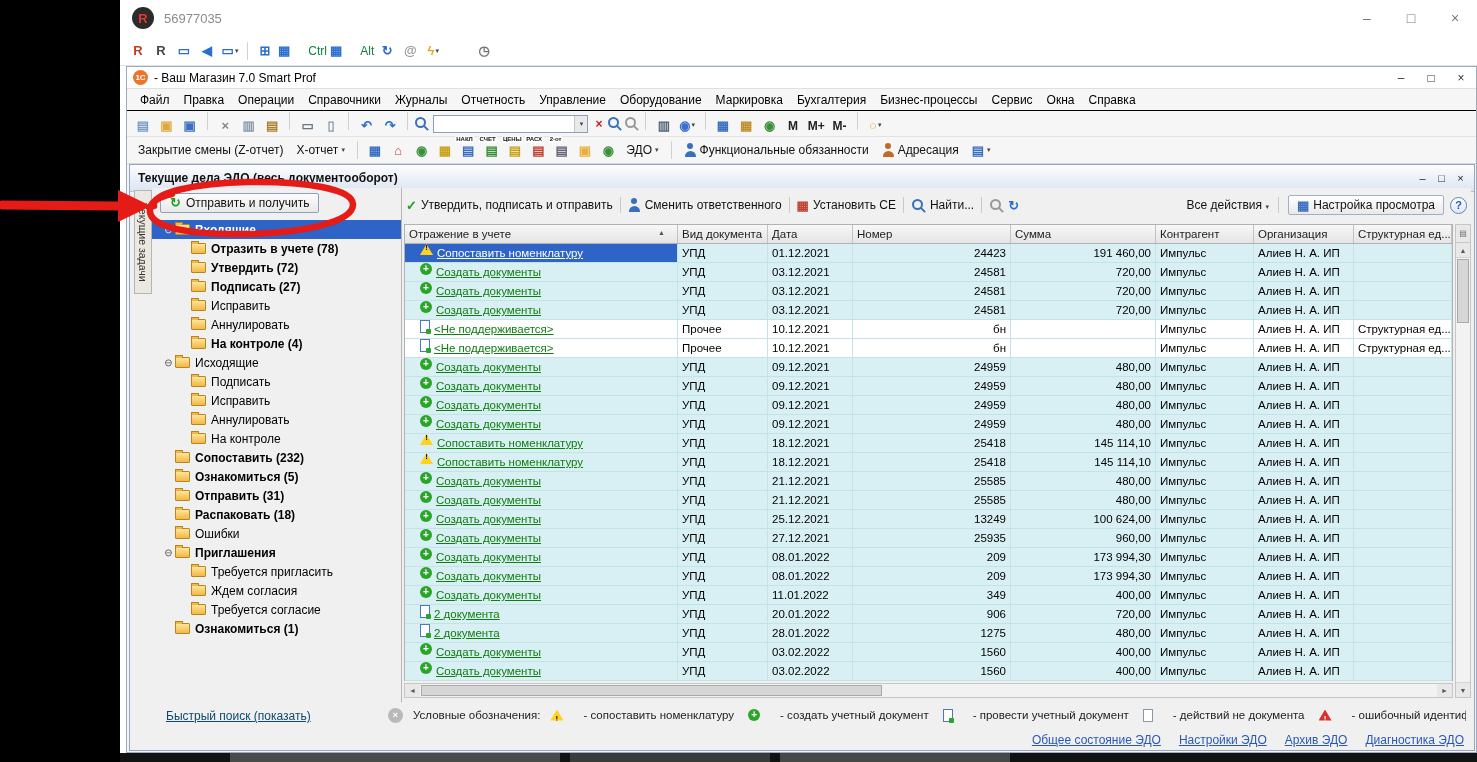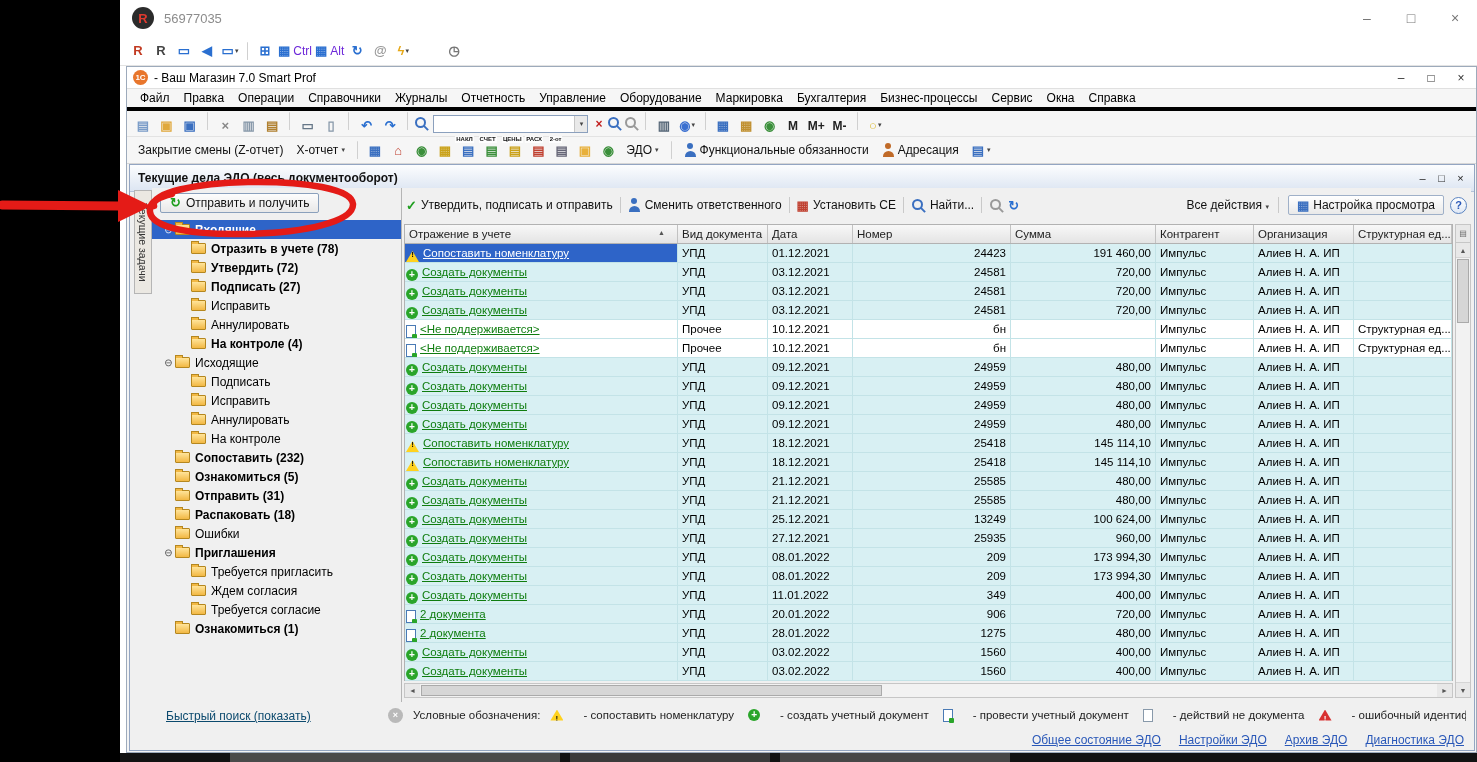--- a/index.html
+++ b/index.html
@@ -11,36 +11,36 @@
   
   .rv-titlebar{position:absolute;left:0;top:0;right:0;height:36px;background:#fff;display:flex;align-items:center}
   .rv-logo{width:22px;height:22px;border-radius:50%;background:#2b2b2b;color:#e03a2f;font-weight:bold;font-size:13px;display:flex;align-items:center;justify-content:center;margin-left:12px;flex:0 0 22px}
   .rv-title{color:#8c8c8c;font-size:13px;margin-left:10px}
   .rv-controls{margin-left:auto;display:flex}
   .wbtn{width:44px;text-align:center;color:#777;font-size:14px;line-height:36px}
   .rv-toolbar{position:absolute;left:0;top:36px;right:0;height:30px;border-bottom:1px solid #e3e3e3;display:flex;align-items:center;padding-left:8px;gap:3px;background:#fff}
 
   .ticon{min-width:20px;height:20px;display:inline-flex;align-items:center;justify-content:center;position:relative;font-size:13px;border-radius:2px}
   .ticon .gl{font-weight:bold;line-height:1}
-  .ticon .tlab{font-size:12px;color:#6d28d9;margin-left:3px;font-weight:normal}
+  .ticon .tlab{font-size:12px;color:#15803d;margin-left:18px;font-weight:normal}
   .ticon .dd{font-size:7px;color:#444;margin-left:1px}
   .ticon .ml{position:absolute;top:-4px;left:-3px;font-size:6px;font-weight:bold;color:#111;background:rgba(255,255,255,.78);padding:0 1px;line-height:7px;letter-spacing:0}
   .ticon .ml:empty,.ticon .dd:empty,.ticon .tlab:empty,.ticon .gl:empty{display:none}
   .ticon.tsep{min-width:1px;width:1px;height:18px;background:#d0d0d0;margin:0 4px}
   .ticon.gap-left{margin-left:28px}
   .ticon.mbtn .tlab{font-weight:bold;color:#222;margin-left:0}
 
   
   .app-window{position:absolute;left:6px;top:66px;right:0;bottom:9px;background:#f4f4f4;border:1px solid #9daabb}
   .app-titlebar{height:22px;background:#fff;display:flex;align-items:center;border-bottom:1px solid #e0e0e0}
   .app-logo{width:15px;height:15px;border-radius:50%;background:#e8762c;color:#fff;font-size:8px;font-weight:bold;display:flex;align-items:center;justify-content:center;margin-left:6px;flex:0 0 15px}
   .app-title{font-size:12px;color:#000;margin-left:6px}
   .app-controls{margin-left:auto;display:flex}
   .awbtn{width:30px;text-align:center;font-size:12px;color:#333;line-height:22px}
-  .menubar{height:22px;display:flex;align-items:center;background:#f6f6f6;border-bottom:4px solid #000000;padding-left:6px}
+  .menubar{height:22px;display:flex;align-items:center;background:#f6f6f6;border-bottom:1px solid #000000;padding-left:6px}
   .menu-item{font-size:12px;padding:2px 7px;color:#000;white-space:nowrap}
   .toolbar1{height:26px;display:flex;align-items:center;background:#f6f6f6;border-bottom:1px solid #e3e3e3;padding-left:6px;gap:2px}
   .toolbar2{height:27px;display:flex;align-items:center;background:#f6f6f6;border-bottom:1px solid #d6d6d6;padding-left:6px;gap:3px}
   .tbtn{font-size:12px;color:#111;padding:2px 5px;display:inline-flex;align-items:center;gap:3px;white-space:nowrap}
   .dd-sm{font-size:7px;color:#444}
   .srch-wrap{display:inline-flex;align-items:center;height:18px;border:1px solid #8ba0bd;background:#fff;margin:0 2px}
   .srch{width:140px;height:16px;border:none;outline:none;font-size:11px;padding:0 3px;font-family:"Liberation Sans",sans-serif}
   .srch-dd{width:13px;height:16px;background:#e9e9e9;border-left:1px solid #c6c6c6;font-size:7px;display:flex;align-items:center;justify-content:center;color:#444}
   .clear-x{color:#c22020;font-weight:bold;font-size:12px;padding:0 3px}
   .mag{width:15px;height:15px;position:relative;display:inline-block;flex:0 0 15px}
@@ -90,21 +90,21 @@
   .help-btn{width:17px;height:17px;border-radius:50%;border:1px solid #5a83c0;color:#2a58b8;font-weight:bold;font-size:11px;display:flex;align-items:center;justify-content:center;background:linear-gradient(#fff,#dfe8f5)}
 
   .grid-cols{display:grid;grid-template-columns:273px 90px 85px 158px 145px 98px 100px 1fr}
   .thead{position:absolute;left:2px;right:18px;top:36px;height:20px;background:linear-gradient(#f8f8f8,#e4e4e4);border:1px solid #b2b2b2}
   .th{font-size:11.5px;color:#222;padding:2px 4px;border-right:1px solid #c2c2c2;white-space:nowrap;overflow:hidden;line-height:15px}
   .sortmark{position:absolute;left:252px;top:5px;font-size:7px;color:#555}
   .rows{position:absolute;left:2px;right:18px;top:56px;border-left:1px solid #b2b2b2;border-right:1px solid #b2b2b2;background:#fff}
   .trow{height:19px;background:#d8f0f3;border-bottom:1px solid #c3e3e7}
   .trow.white{background:#fff}
   .td{font-size:11.5px;padding:0 4px;border-right:1px solid #c3e3e7;white-space:nowrap;overflow:hidden;line-height:18px;color:#000}
-  .c-act{display:flex;align-items:flex-end;gap:4px;padding-left:1px}
+  .c-act{display:flex;align-items:flex-start;gap:4px;padding-left:15px}
   .cell-link{color:#0f7d0f;text-decoration:underline;overflow:hidden;white-space:nowrap}
   .trow.selected .c-act{background:#2e64c8}
   .trow.selected .cell-link{color:#fff}
   .c-num,.c-sum{text-align:right}
 
   .ic{display:inline-block;flex:0 0 auto;vertical-align:middle}
   .ic-warning{width:13px;height:11px;background:#ffd21e;clip-path:polygon(50% 0,100% 100%,0 100%);position:relative}
   .ic-warning::after{content:"!";position:absolute;left:0;right:0;bottom:-2px;text-align:center;font-size:8px;font-weight:bold;color:#111}
   .ic-error{width:13px;height:11px;background:#d83030;clip-path:polygon(50% 0,100% 100%,0 100%);position:relative}
   .ic-error::after{content:"!";position:absolute;left:0;right:0;bottom:-2px;text-align:center;font-size:8px;font-weight:bold;color:#fff}

